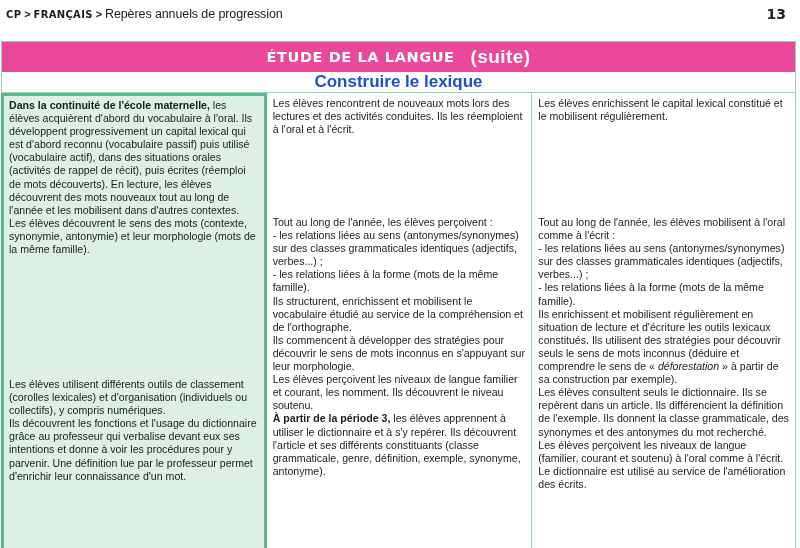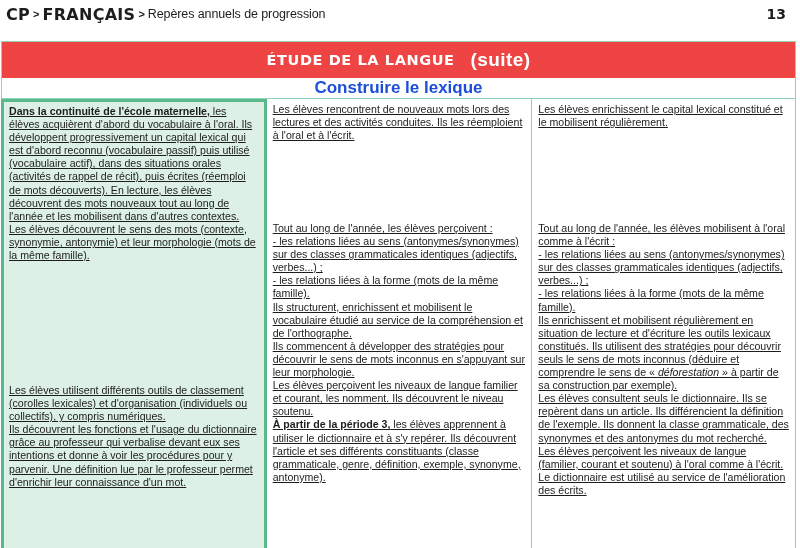--- a/index.html
+++ b/index.html
@@ -29,44 +29,44 @@
       font-size: 12.5px;
       color: #1d1d1b;
       display: flex;
       align-items: center;
       gap: 3px;
       letter-spacing: -0.1px;
     }
     .crumb-strong {
       font-weight: bold;
       font-family: "DejaVu Sans", sans-serif;
-      font-size: 16px;
+      font-size: 10px;
       letter-spacing: 0.3px;
     }
     .crumb-sep {
       font-weight: bold;
       font-size: 11px;
     }
     .page-number {
       font-weight: bold;
       font-family: "DejaVu Sans", sans-serif;
       font-size: 14px;
     }
     .table {
       position: absolute;
       top: 41px;
       left: 1px;
       width: 795px;
       border: 1px solid #8fd4b5;
       box-sizing: border-box;
     }
     .title-band {
-      background: #ef4444;
+      background: #ec4899;
       color: #ffffff;
-      height: 36px;
+      height: 30px;
       display: flex;
       align-items: center;
       justify-content: center;
       font-size: 15px;
       font-weight: bold;
       letter-spacing: 0.4px;
     }
     .title-main {
       font-family: "DejaVu Sans", sans-serif;
       font-weight: bold;
@@ -113,21 +113,20 @@
       width: 266px;
       border-right: 1px solid #8fd4b5;
     }
     .col-3 {
       width: 263px;
     }
     .block {
       position: absolute;
       left: 6px;
       right: 6px;
-      text-decoration: underline;
     }
     .col-1 .block { left: 5px; right: 5px; }
     .b-top { top: 3px; }
     .b-mid { top: 120px; }
     .b-low { top: 282px; }
     .col-2 .b-top, .col-3 .b-top { top: 4px; }
     .col-2 .b-mid, .col-3 .b-mid { top: 123px; }
     p {
       margin: 0;
     }

